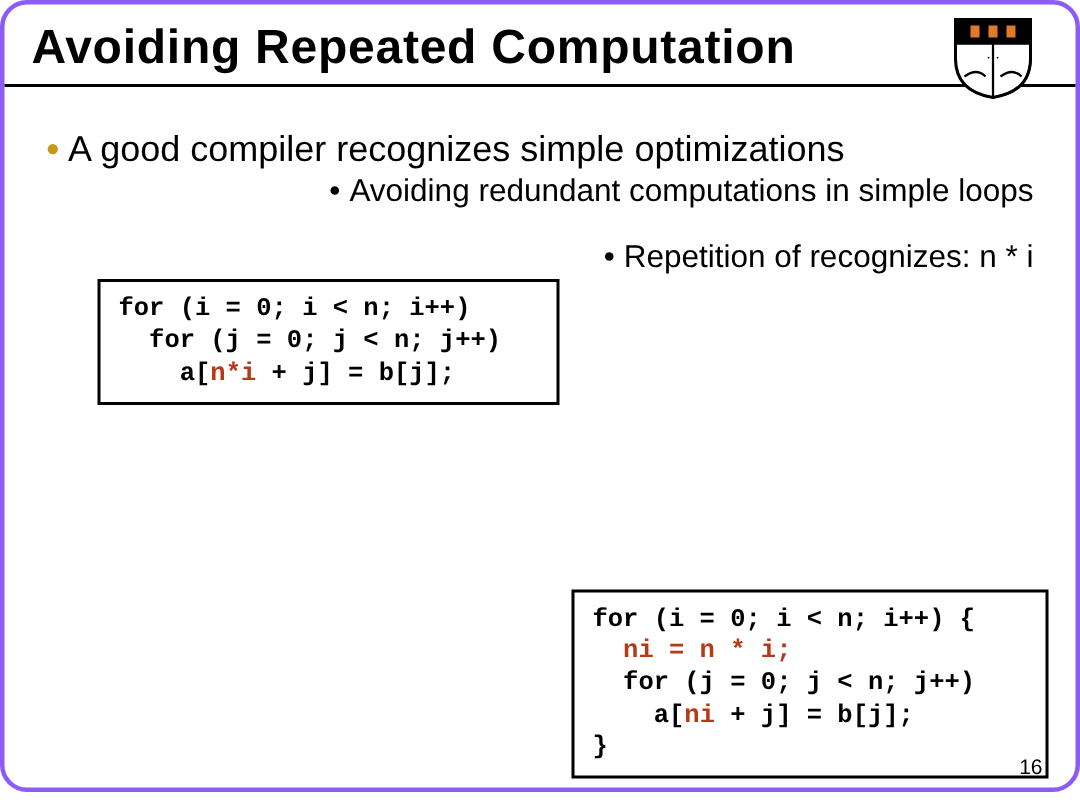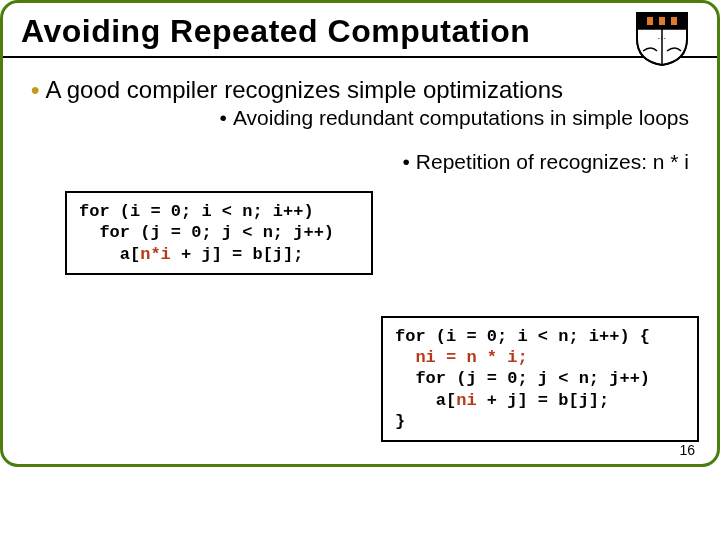--- a/index.html
+++ b/index.html
@@ -7,22 +7,22 @@
     padding: 0;
     width: 720px;
     height: 540px;
     background: #fff;
     font-family: Arial, Helvetica, sans-serif;
     overflow: hidden;
   }
   .slide {
     box-sizing: border-box;
     width: 720px;
-    height: 467px;
-    border: 3px solid #4d7c0f;
+    height: 528px;
+    border: 3px solid #8b5cf6;
     border-radius: 18px;
     position: relative;
     background: #fff;
   }
   .title-wrap {
     position: relative;
     padding: 10px 18px 6px 18px;
     border-bottom: 2px solid #000;
   }
   .title {
@@ -32,21 +32,21 @@
     letter-spacing: 0.5px;
   }
   .crest {
     position: absolute;
     right: 26px;
     top: 6px;
     width: 58px;
     height: 58px;
   }
   .body {
-    padding: 12px 28px 0 28px;
+    padding: 22px 28px 0 28px;
   }
   .b1 {
     font-size: 24px;
     color: #000;
     margin: 6px 0 2px 0;
   }
   .b1 .dot { color: #c49a1a; font-weight: bold; margin-right: 6px; }
   .b2 {
     font-size: 21px;
     color: #000;
@@ -61,27 +61,27 @@
     padding: 8px 12px;
     display: inline-block;
     font-family: "Courier New", Courier, monospace;
     font-size: 17px;
     font-weight: bold;
     line-height: 1.25;
     white-space: pre;
   }
   .codebox .hl { color: #b43a1a; }
   .codebox.c1 {
-    margin: 15px 0 0 34px;
+    margin: 0 0 0 34px;
     width: 280px;
   }
   .codebox.c2 {
     position: absolute;
     right: 18px;
-    bottom: 22px;
+    bottom: 6px;
     width: 290px;
   }
   .pagenum {
     position: absolute;
     right: 22px;
     bottom: 6px;
     font-size: 14px;
     color: #000;
   }
 </style>

